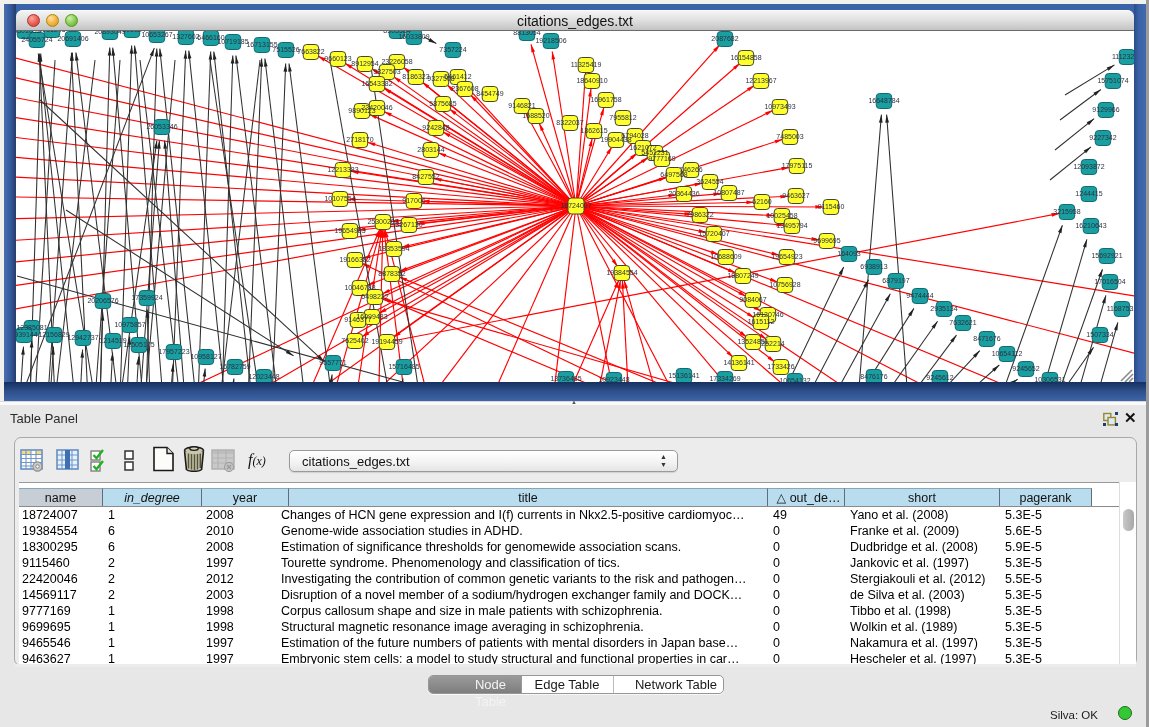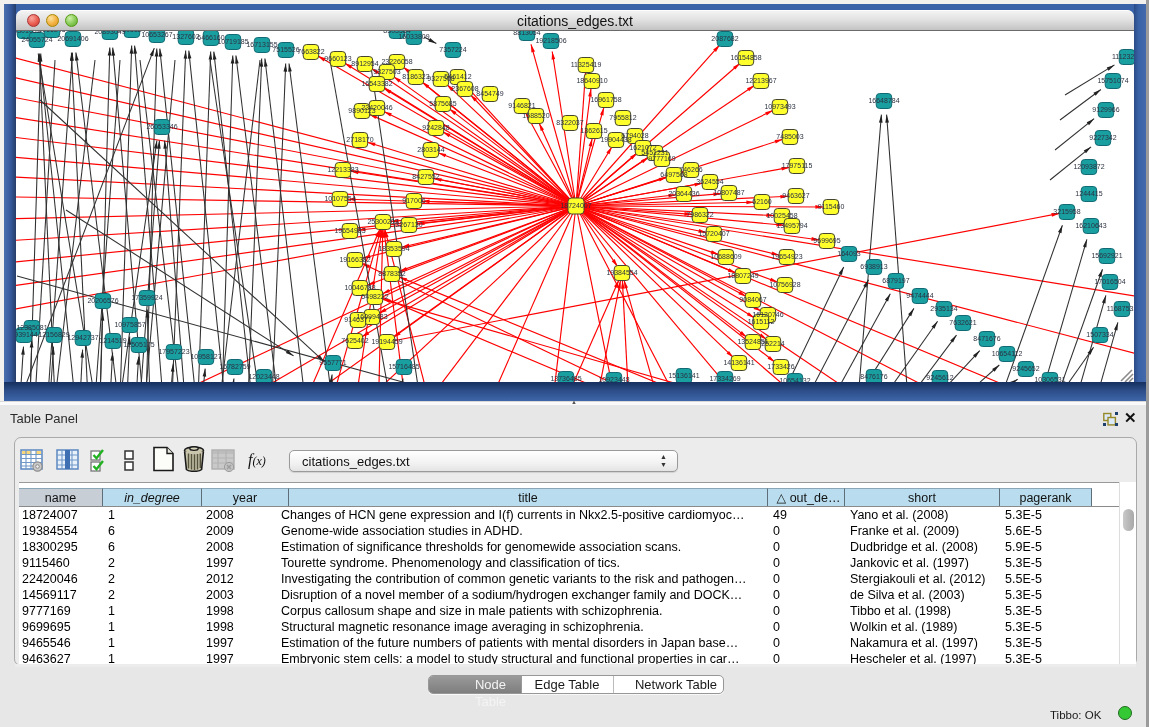--- a/index.html
+++ b/index.html
@@ -783,21 +783,21 @@
     <span style="left:108px">1</span>
     <span style="left:206px">2008</span>
     <span style="left:281px">Changes of HCN gene expression and I(f) currents in Nkx2.5-positive cardiomyoc…</span>
     <span style="left:773px">49</span>
     <span style="left:850px">Yano et al. (2008)</span>
     <span style="left:1005px">5.3E-5</span>
   </div>
 <div class="trow" style="top:523px">
     <span style="left:22px">19384554</span>
     <span style="left:108px">6</span>
-    <span style="left:206px">2009</span>
+    <span style="left:206px">2010</span>
     <span style="left:281px">Genome-wide association studies in ADHD.</span>
     <span style="left:773px">0</span>
     <span style="left:850px">Franke et al. (2009)</span>
     <span style="left:1005px">5.6E-5</span>
   </div>
 <div class="trow" style="top:539px">
     <span style="left:22px">18300295</span>
     <span style="left:108px">6</span>
     <span style="left:206px">2008</span>
     <span style="left:281px">Estimation of significance thresholds for genomewide association scans.</span>
@@ -870,14 +870,14 @@
   </div>
 <div class="abs" style="left:15px;top:664px;width:1121px;height:3px;background:#ececec;"></div>
 <div id="vsb" class="abs">
     <div id="vsbthumb"></div>
   </div>
 <div id="segs" class="abs">
     <div class="s" id="seg1">Node Table</div>
     <div class="s" id="seg2">Edge Table</div>
     <div class="s" id="seg3">Network Table</div>
   </div>
-<span id="mem" class="abs">Tibbo: OK</span>
+<span id="mem" class="abs">Silva: OK</span>
 <span id="memdot" class="abs"></span>
 <div id="rstrip" class="abs"></div>
 </body></html>

